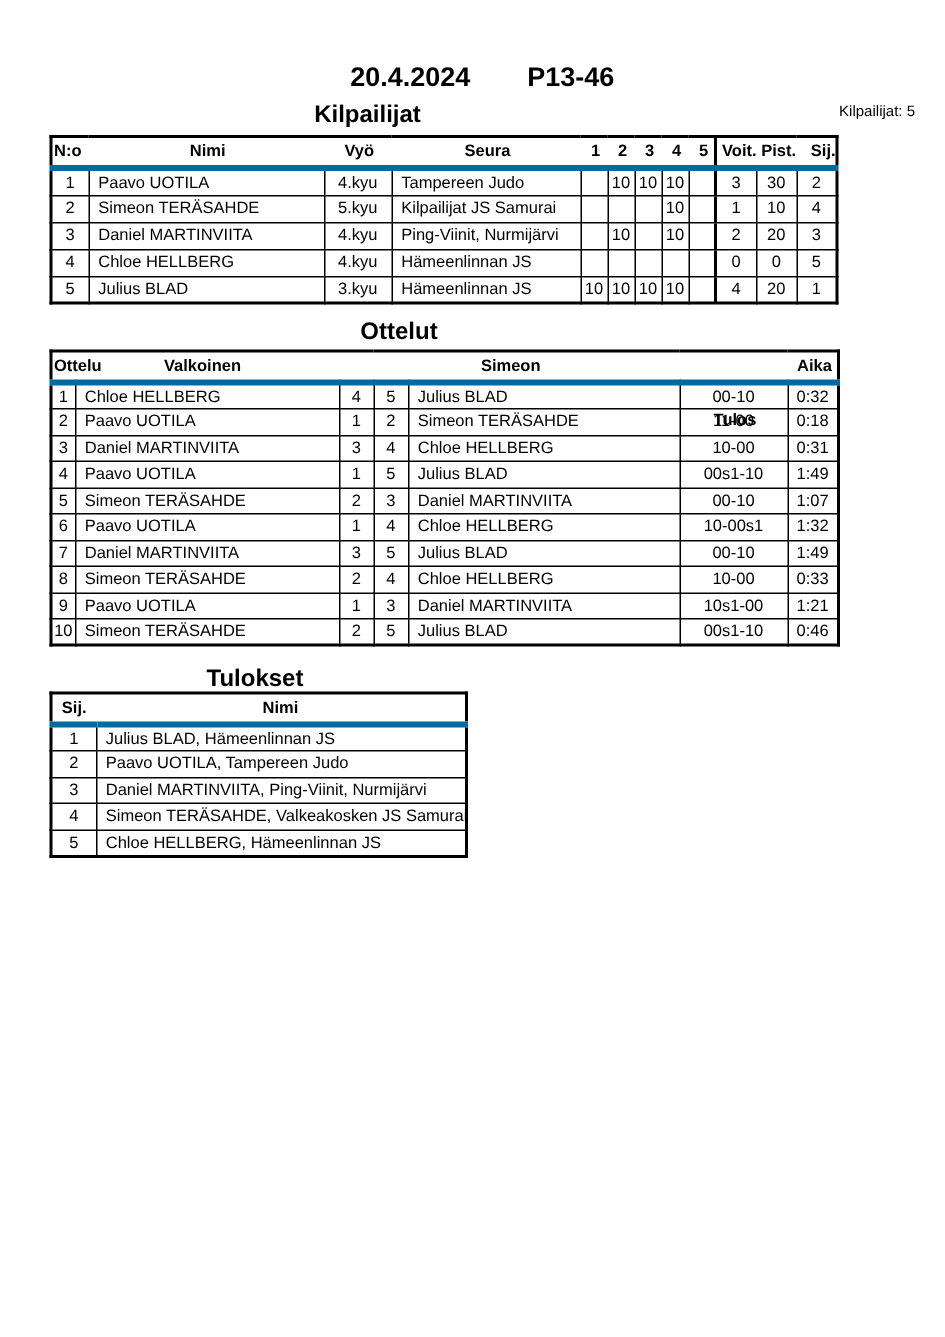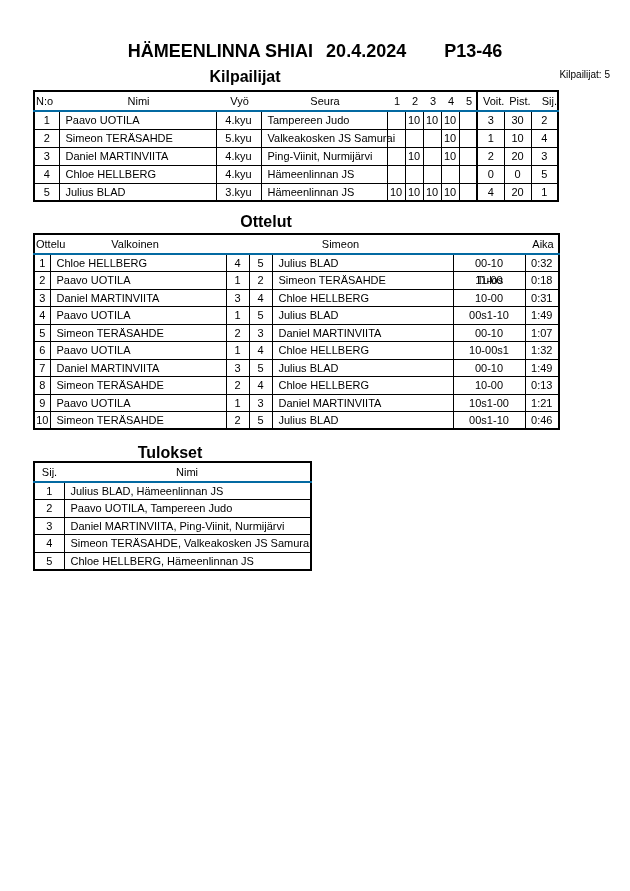--- a/index.html
+++ b/index.html
@@ -15,21 +15,21 @@
   .sec-heading{position:absolute;font-size:16px;font-weight:bold;text-align:center;}
   .h-kilpailijat{top:68px;left:0;width:490px;}
   .h-ottelut{top:213px;left:0;width:532px;}
   .h-tulokset{top:444px;left:0;width:340px;}
   .count-label{position:absolute;top:69px;right:20px;font-size:10px;}
 
   table{position:absolute;border-collapse:collapse;table-layout:fixed;
         border:2px solid #000;font-size:11px;}
   th,td{padding:0;margin:0;}
   tbody td{border:1px solid #000;white-space:nowrap;overflow:visible;}
-  thead th{border:none;border-bottom:2px solid #0369a1;font-weight:normal;
+  thead th{border:none;border-bottom:4px solid #0369a1;font-weight:bold;
            position:relative;height:18px;}
   .hdr-label{position:absolute;top:0;height:100%;display:flex;
              align-items:center;justify-content:center;white-space:nowrap;}
   .hdr-left{justify-content:flex-start;}
 
   .t1{left:33px;top:90px;width:524px;}
   .t1 tbody tr{height:18px;}
   .t2{left:33px;top:233px;width:525px;}
   .t2 tbody tr{height:17.5px;}
   .t3{left:33px;top:461px;width:277px;}
@@ -38,21 +38,20 @@
   .ac{text-align:center;}
   .al{text-align:left;padding-left:6px;}
   .divL{border-left:2px solid #000 !important;}
   .wps{display:flex;height:18px;align-items:center;}
   .wps span{flex:1;text-align:right;}
 </style>
 </head>
 <body>
 
 <div class="doc-title">
-  <span>HÄMEENLINNA SHIAI</span>
   <span class="date">20.4.2024</span>
   <span class="cat">P13-46</span>
 </div>
 <div class="sec-heading h-kilpailijat">Kilpailijat</div>
 <div class="count-label">Kilpailijat: 5</div>
 
 <table class="t1">
   <colgroup>
     <col style="width:25px">
       <col style="width:157px">
@@ -101,21 +100,21 @@
       <td class="ac">10</td>
       <td class="ac"></td>
       <td class="ac divL">3</td>
       <td class="ac">30</td>
       <td class="ac">2</td>
     </tr>
     <tr>
       <td class="ac">2</td>
       <td class="al">Simeon TERÄSAHDE</td>
       <td class="ac">5.kyu</td>
-      <td class="al">Valkeakosken JS Samurai</td>
+      <td class="al">Kilpailijat JS Samurai</td>
       <td class="ac"></td>
       <td class="ac"></td>
       <td class="ac"></td>
       <td class="ac">10</td>
       <td class="ac"></td>
       <td class="ac divL">1</td>
       <td class="ac">10</td>
       <td class="ac">4</td>
     </tr>
     <tr>
@@ -250,21 +249,21 @@
       <td class="ac">00-10</td>
       <td class="ac">1:49</td>
     </tr>
     <tr>
       <td class="ac">8</td>
       <td class="al">Simeon TERÄSAHDE</td>
       <td class="ac">2</td>
       <td class="ac">4</td>
       <td class="al">Chloe HELLBERG</td>
       <td class="ac">10-00</td>
-      <td class="ac">0:13</td>
+      <td class="ac">0:33</td>
     </tr>
     <tr>
       <td class="ac">9</td>
       <td class="al">Paavo UOTILA</td>
       <td class="ac">1</td>
       <td class="ac">3</td>
       <td class="al">Daniel MARTINVIITA</td>
       <td class="ac">10s1-00</td>
       <td class="ac">1:21</td>
     </tr>

